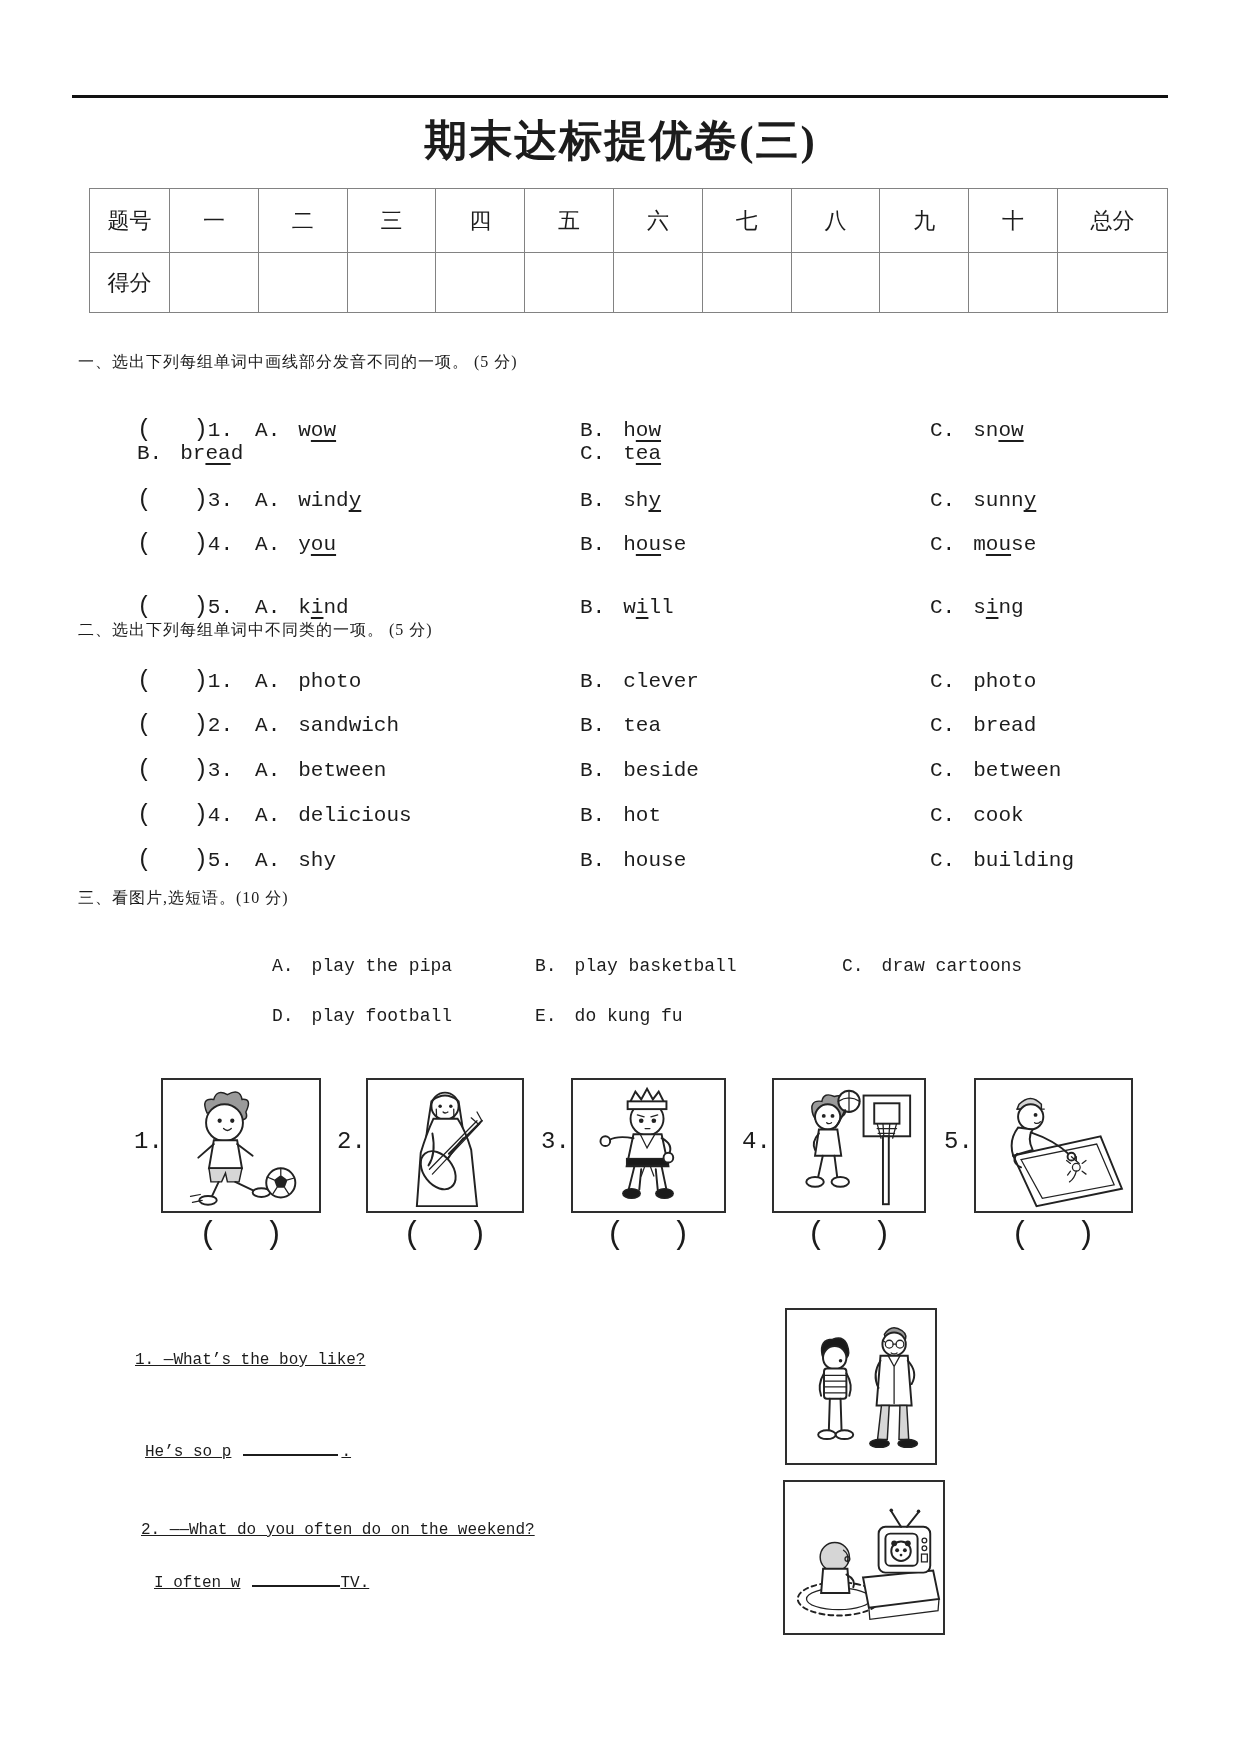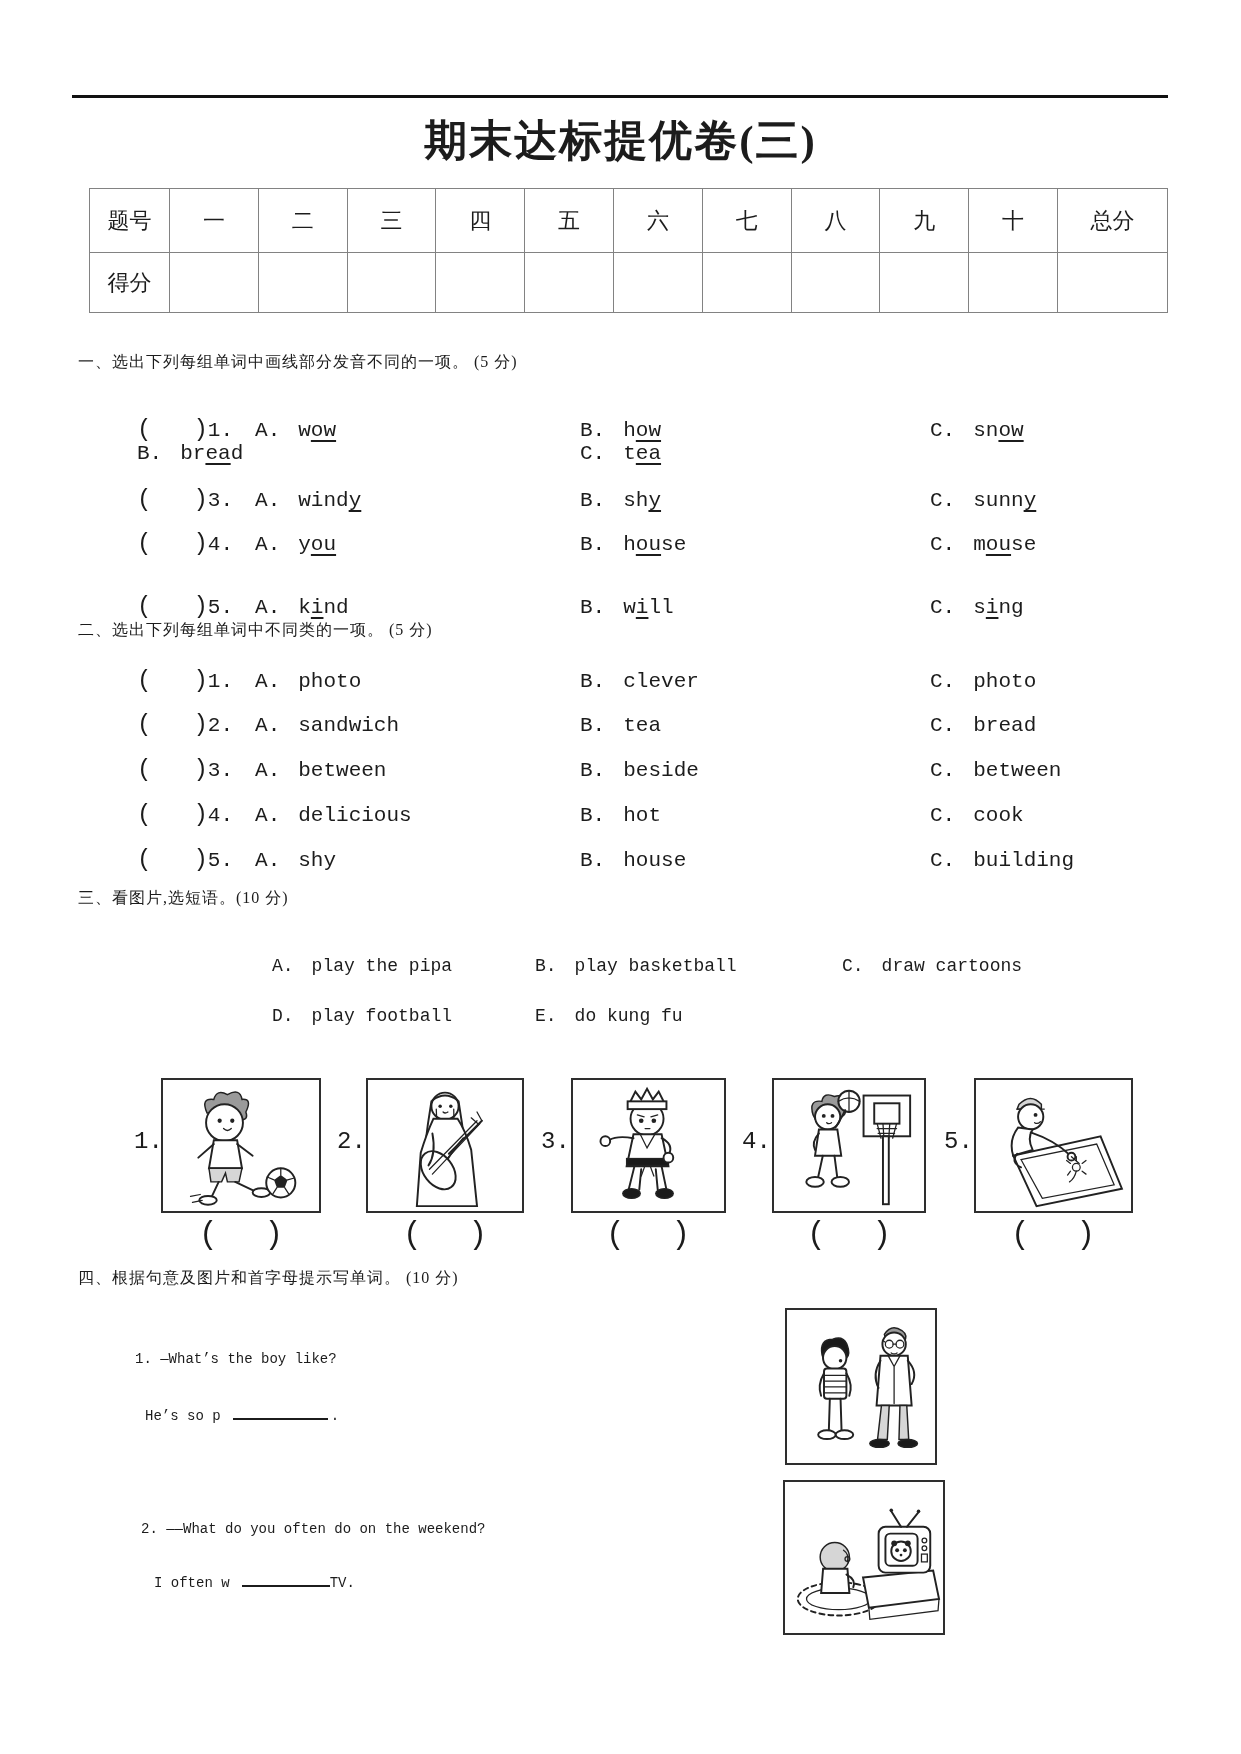--- a/index.html
+++ b/index.html
@@ -23,21 +23,21 @@
   .pgap{display:inline-block;width:42px;}
   .lgap{display:inline-block;width:22px;}
   .wgap{display:inline-block;width:18px;}
   .word u{text-underline-offset:4px;text-decoration-thickness:2px;}
   .phrase{position:absolute;font-size:18px;white-space:nowrap;}
   .pic-num{position:absolute;font-size:24px;}
   .pic-box{position:absolute;border:2px solid #2e2e2e;background:#fff;box-sizing:border-box;}
   .pic-box svg{display:block;width:100%;height:100%;}
   .paren-pair{position:absolute;width:84px;display:flex;justify-content:space-between;
               font-size:31px;font-weight:400;}
-  .qline{position:absolute;font-size:14px;white-space:nowrap;}
+  .qline{position:absolute;font-size:16px;white-space:nowrap;text-decoration:underline;}
   .blank{display:inline-block;border-bottom:2px solid #1c1c1c;height:20px;vertical-align:baseline;}
   .blank.b1{width:95px;margin-left:12px;margin-right:3px;}
   .blank.b2{width:88px;margin-left:12px;margin-right:0;}
   .img-box{position:absolute;border:2px solid #2e2e2e;background:#fff;box-sizing:border-box;}
   .img-box svg{display:block;width:100%;height:100%;}
   svg .ln{stroke:#222;stroke-width:2;fill:none;stroke-linecap:round;stroke-linejoin:round;}
   svg .th{stroke:#222;stroke-width:1.3;fill:none;stroke-linecap:round;}
   svg .fw{stroke:#222;stroke-width:2;fill:#fff;}
   svg .fg{stroke:#222;stroke-width:1.5;fill:#9a9a9a;}
   svg .fk{stroke:#222;stroke-width:1.5;fill:#1a1a1a;}
@@ -286,24 +286,23 @@
     </div>
   <div class="paren-pair en" style="left:807px;top:1217px;">
       <span>(</span>
       <span>)</span>
     </div>
   <div class="paren-pair en" style="left:1011px;top:1217px;">
       <span>(</span>
       <span>)</span>
     </div>
 
-  <div class="heading cn" style="top:1268px;">四、根据句意及图片和首字母提示写单词。 (10 分)</div>
 
   <div class="qline en" style="left:135px;top:1351px;">1. —What’s the boy like?</div>
-  <div class="qline en" style="left:145px;top:1398px;"><span>He’s so p</span><span class="blank b1"></span><span>.</span></div>
+  <div class="qline en" style="left:145px;top:1434px;"><span>He’s so p</span><span class="blank b1"></span><span>.</span></div>
 
   <div class="img-box" style="left:785px;top:1308px;width:152px;height:157px;">
     <svg viewBox="0 0 152 157">
       <path class="fk" d="M36 46 Q33 30 47 30 Q60 25 63 40 Q65 49 58 51 Q48 40 38 52 Z"></path>
       <circle class="fw" cx="49" cy="49" r="12"></circle>
       <circle cx="55" cy="52" r="1.8" fill="#222"></circle>
       <rect class="fw" x="38" y="60" width="23" height="31" rx="3"></rect>
       <path class="th" d="M38 67 L61 67 M38 73 L61 73 M38 79 L61 79 M38 85 L61 85"></path>
       <path class="ln" d="M38 65 Q31 77 35 88"></path>
         <path class="ln" d="M61 65 Q68 77 64 88"></path>

